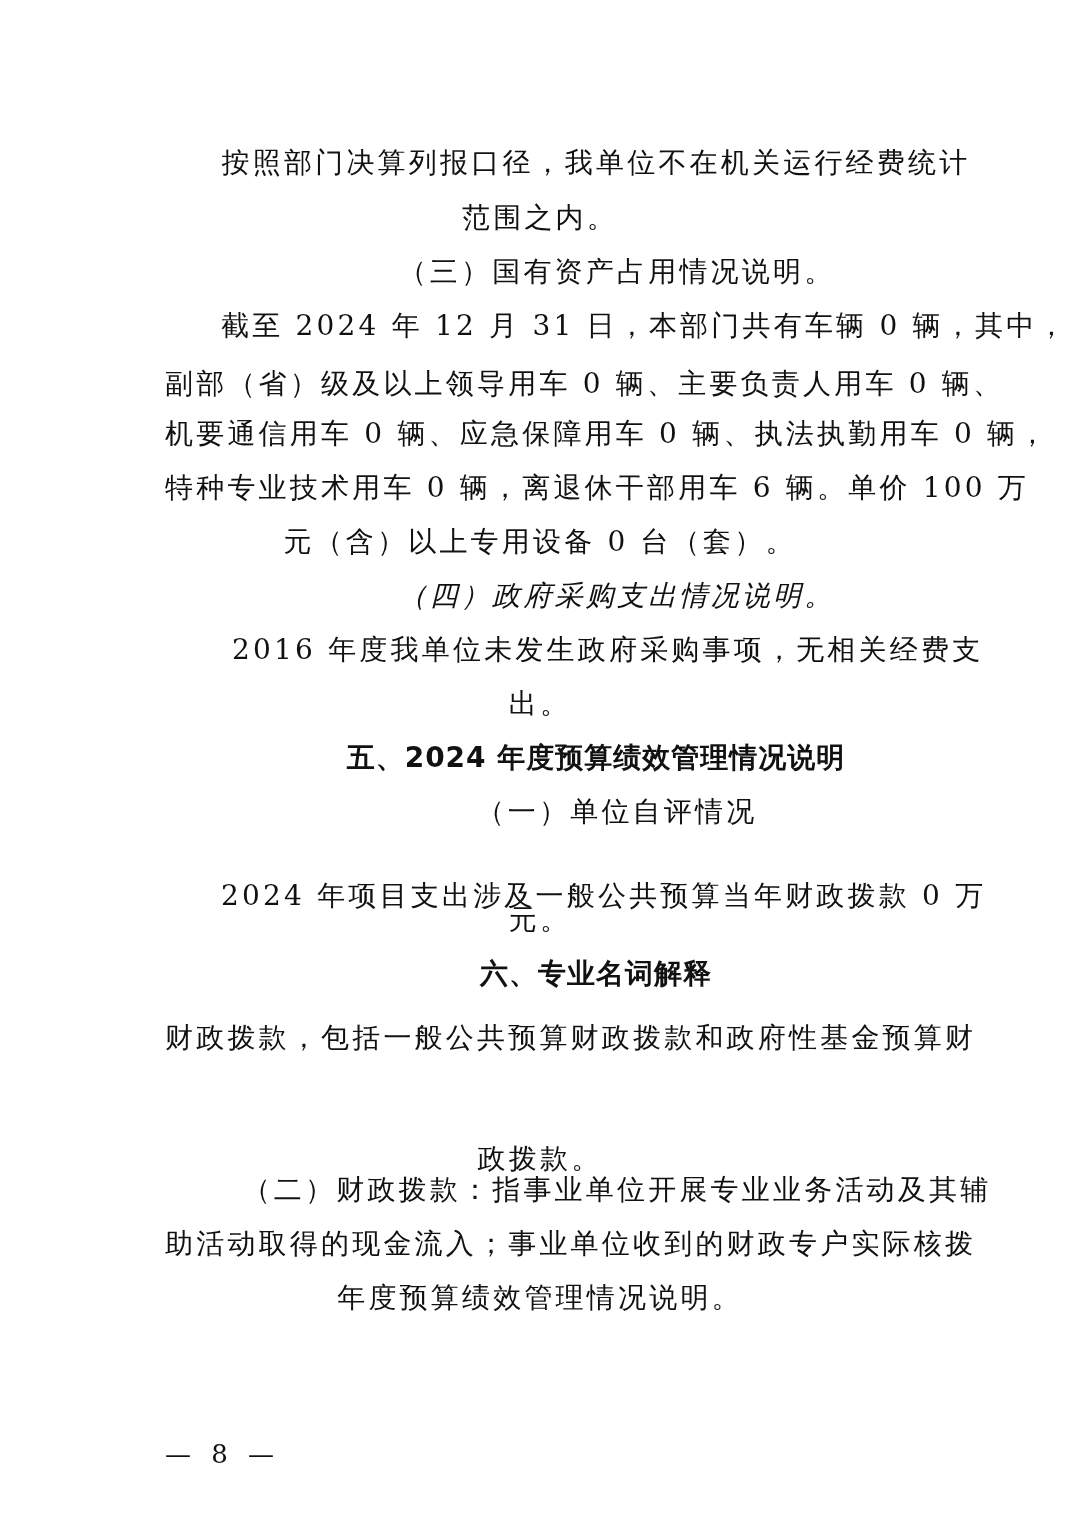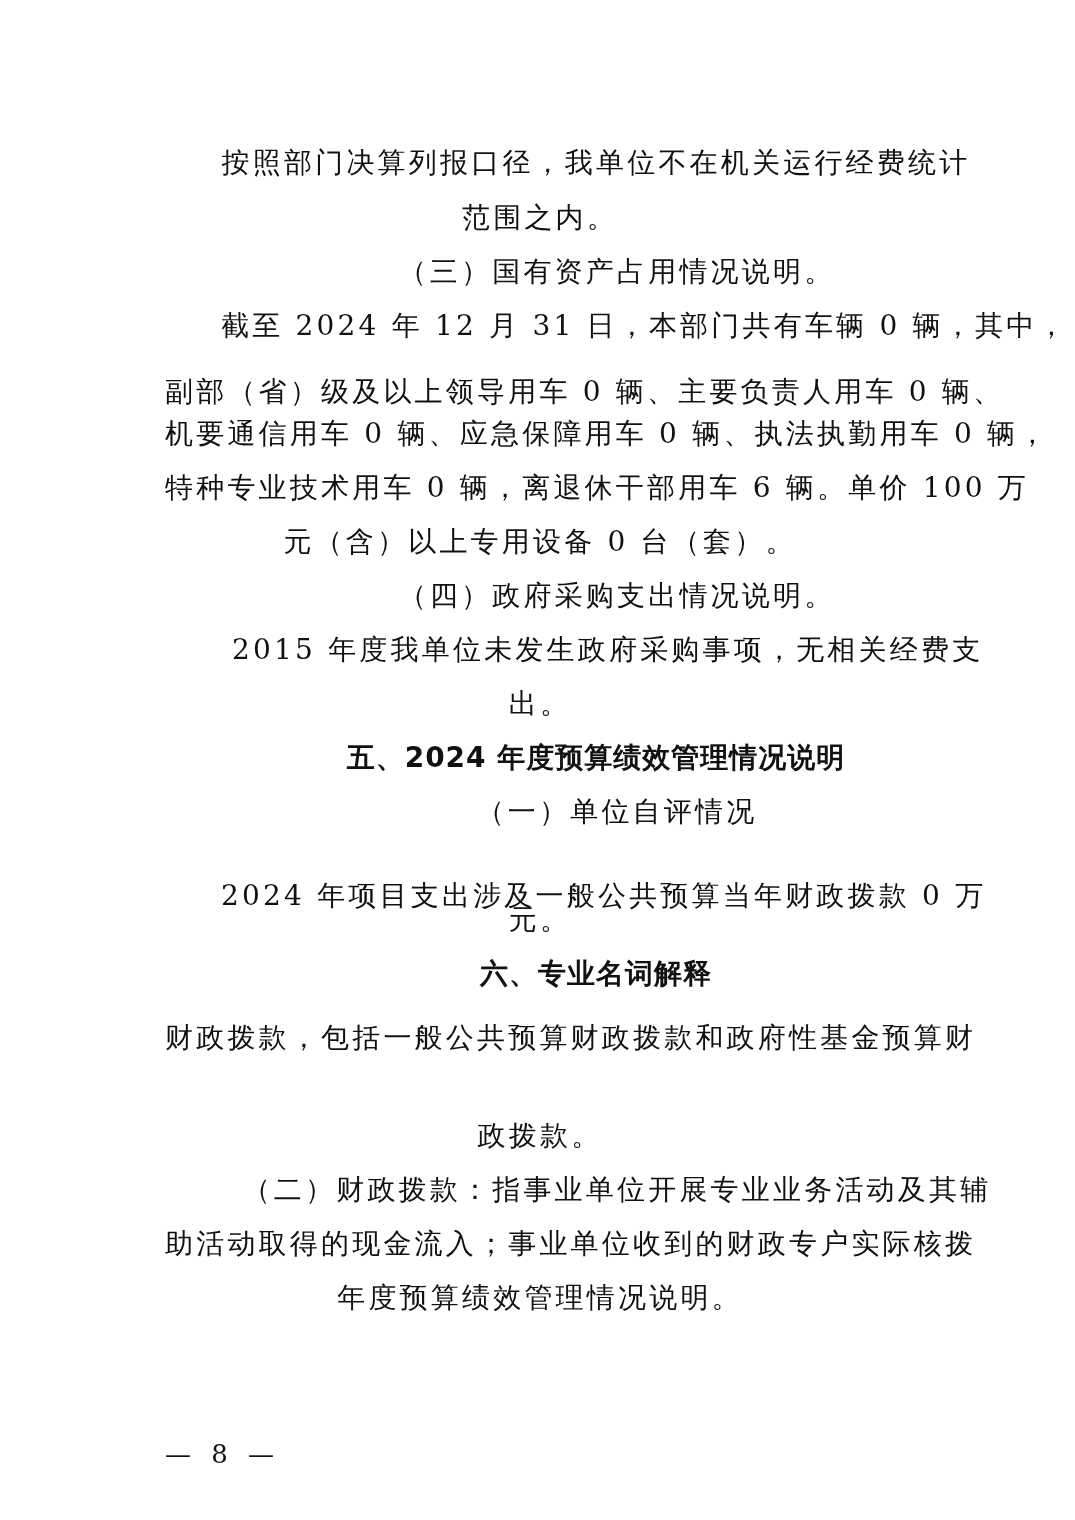--- a/index.html
+++ b/index.html
@@ -51,32 +51,32 @@
     }
   </style>
 </head>
 <body>
 
 <div class="page">
   <div class="line indent" style="top:143px;">按照部门决算列报口径，我单位不在机关运行经费统计</div>
   <div class="line" style="top:198px;">范围之内。</div>
   <div class="line indent-h" style="top:252px;">（三）国有资产占用情况说明。</div>
   <div class="line indent" style="top:306px;">截至 2024 年 12 月 31 日，本部门共有车辆 0 辆，其中，</div>
-  <div class="line" style="top:372px;">副部（省）级及以上领导用车 0 辆、主要负责人用车 0 辆、</div>
+  <div class="line" style="top:364px;">副部（省）级及以上领导用车 0 辆、主要负责人用车 0 辆、</div>
   <div class="line" style="top:414px;">机要通信用车 0 辆、应急保障用车 0 辆、执法执勤用车 0 辆，</div>
   <div class="line" style="top:468px;">特种专业技术用车 0 辆，离退休干部用车 6 辆。单价 100 万</div>
   <div class="line" style="top:522px;">元（含）以上专用设备 0 台（套）。</div>
-  <div class="line indent-h" style="top:576px;">（四）政府采购支出情况说明。</div>
-  <div class="line" style="top:630px; left:232px;">2015 年度我单位未发生政府采购事项，无相关经费支</div>
+  <div class="line indent-h" style="top:576px;font-style:italic;">（四）政府采购支出情况说明。</div>
+  <div class="line" style="top:630px; left:232px;">2016 年度我单位未发生政府采购事项，无相关经费支</div>
   <div class="line" style="top:684px;">出。</div>
   <div class="line indent bold" style="top:738px;">五、2024 年度预算绩效管理情况说明</div>
   <div class="line indent-h" style="top:792px;">（一）单位自评情况</div>
   <div class="line indent" style="top:876px;">2024 年项目支出涉及一般公共预算当年财政拨款 0 万</div>
   <div class="line" style="top:900px;">元。</div>
   <div class="line indent bold" style="top:954px;">六、专业名词解释</div>
   <div class="line" style="top:1018px;">财政拨款，包括一般公共预算财政拨款和政府性基金预算财</div>
-  <div class="line" style="top:1116px;">政拨款。</div>
+  <div class="line" style="top:1139px;">政拨款。</div>
   <div class="line indent-h" style="top:1170px;">（二）财政拨款：指事业单位开展专业业务活动及其辅</div>
   <div class="line" style="top:1224px;">助活动取得的现金流入；事业单位收到的财政专户实际核拨</div>
   <div class="line" style="top:1278px;">年度预算绩效管理情况说明。</div>
 
   <div class="page-num">— 8 —</div>
 </div>
 
 </body></html>

